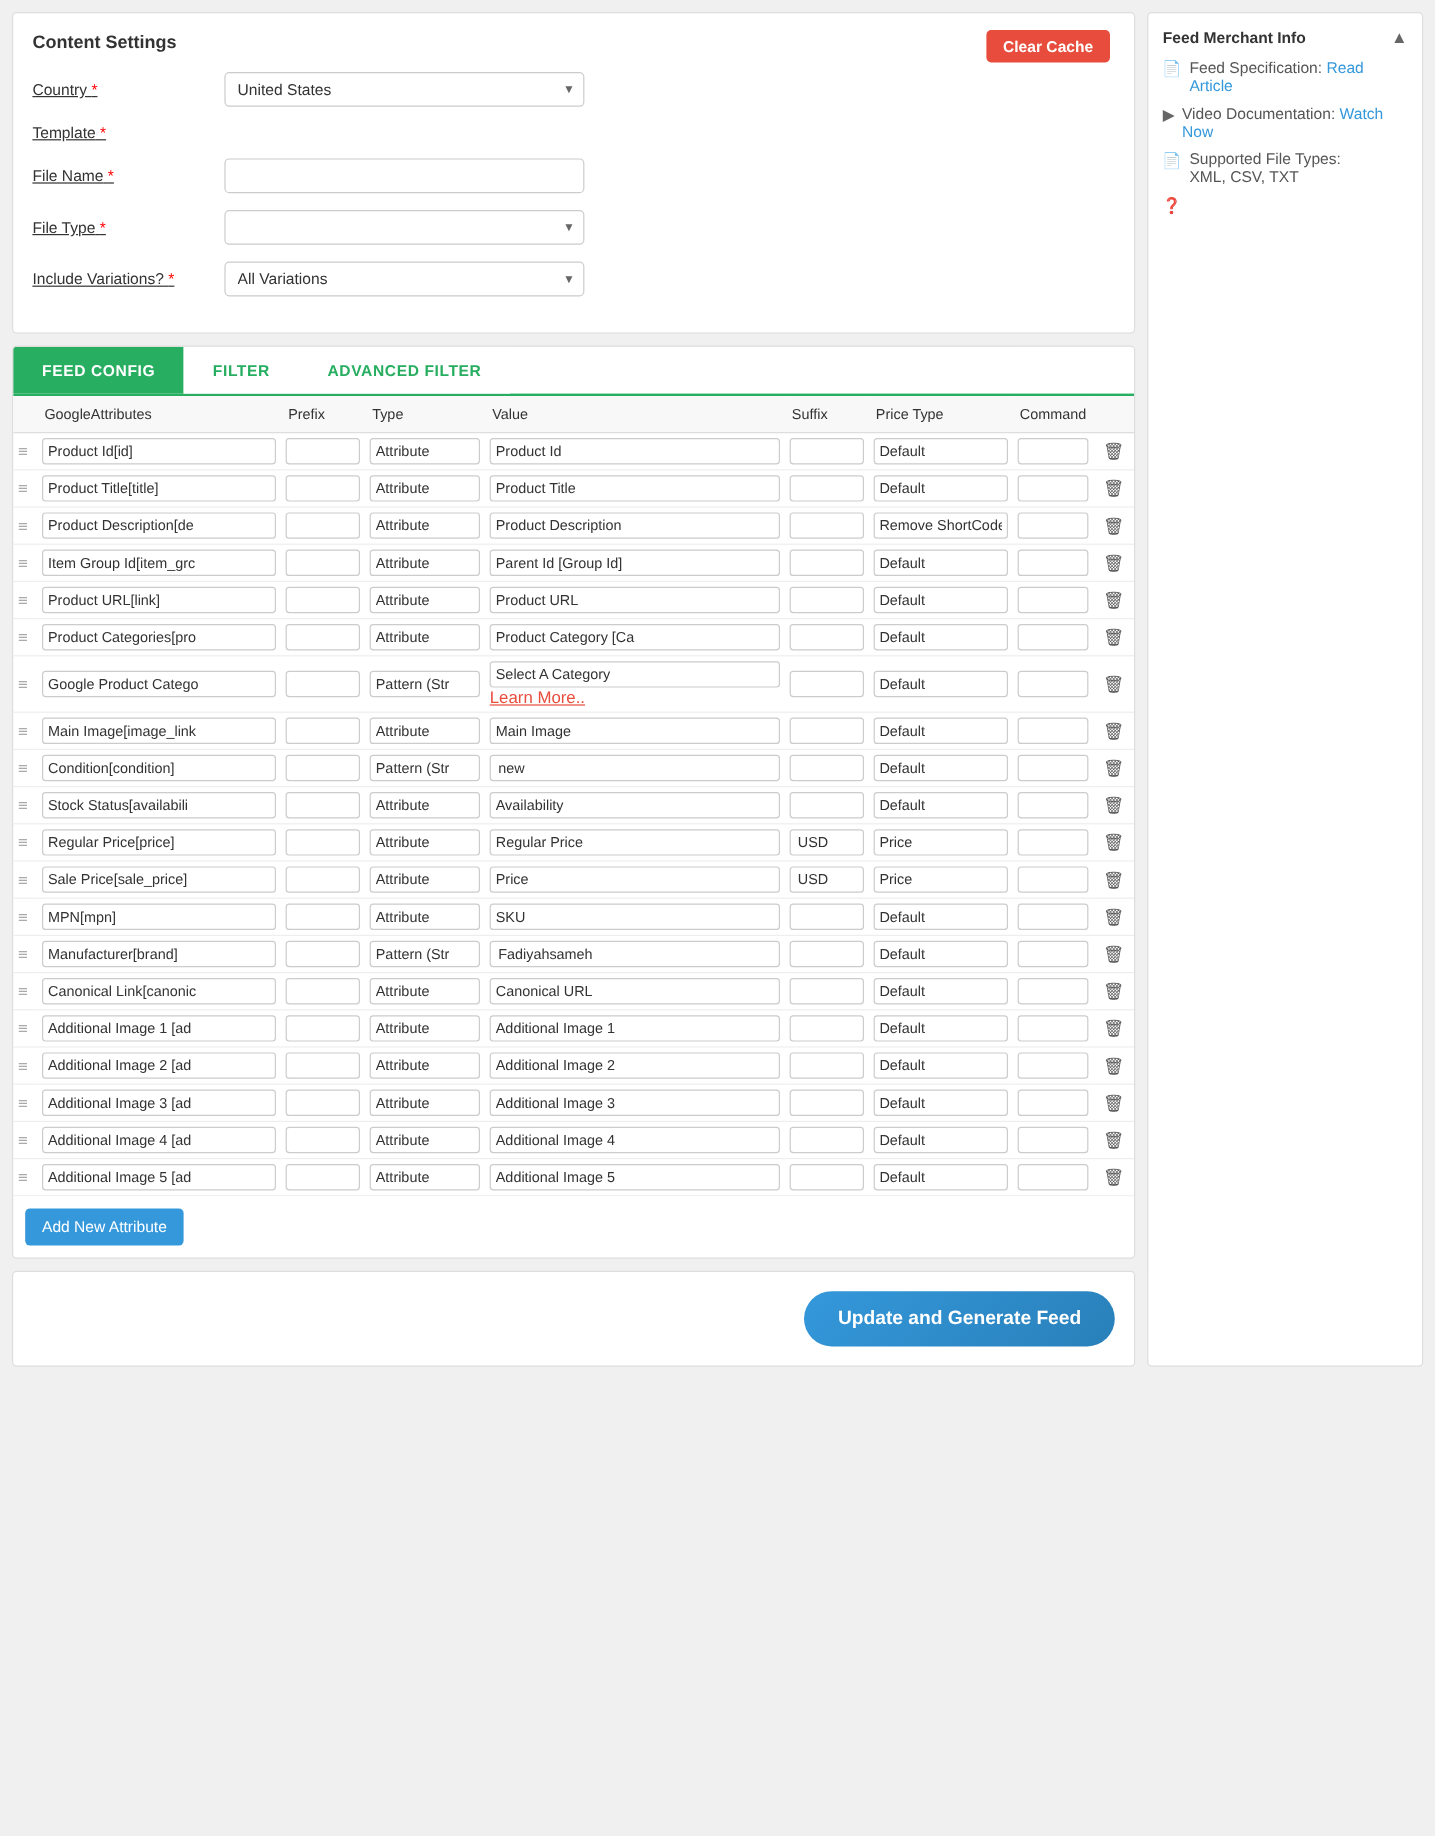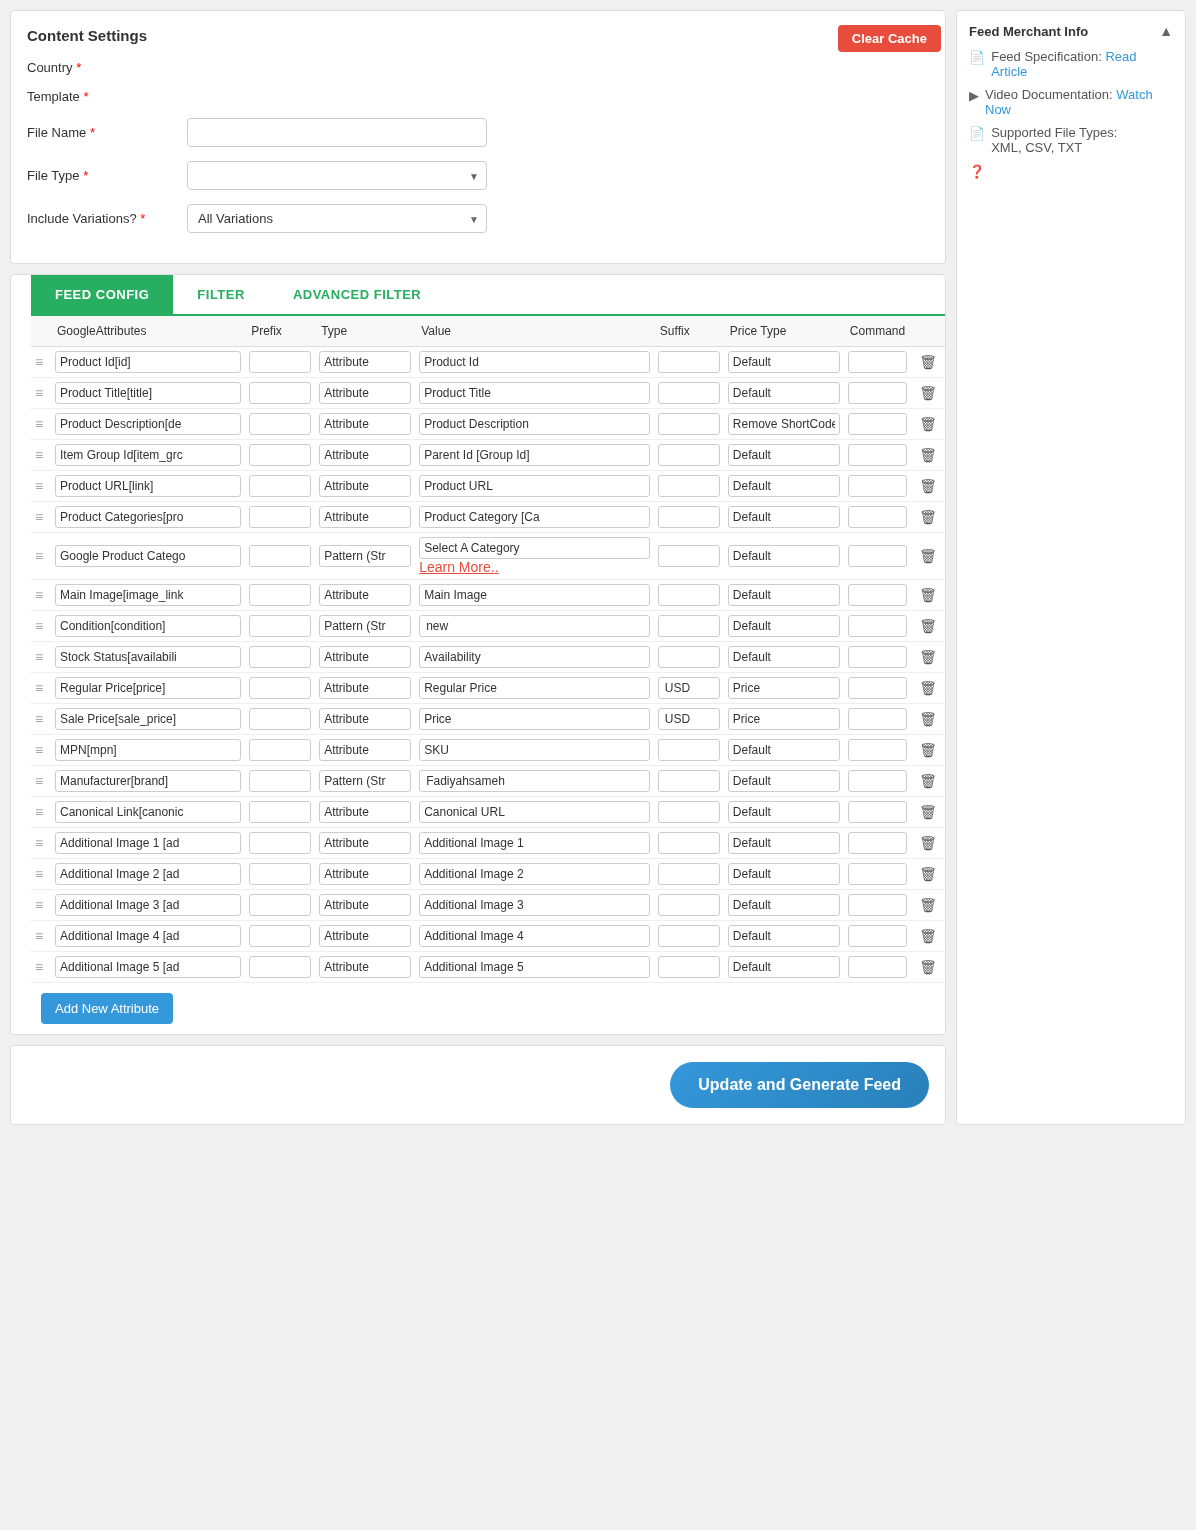--- a/index.html
+++ b/index.html
@@ -2,30 +2,30 @@
 <html><head>
   <meta charset="utf-8">
   <style>
     * { box-sizing: border-box; margin: 0; padding: 0; font-family: Arial, sans-serif; font-size: 13px; }
     body { background: #f0f0f0; padding: 10px; }
     .main-wrapper { display: flex; gap: 10px; }
     .left-panel { flex: 1; }
     .right-panel { width: 230px; background: #fff; border: 1px solid #ddd; border-radius: 4px; padding: 12px; }
     .content-settings { background: #fff; border: 1px solid #ddd; border-radius: 4px; padding: 16px; margin-bottom: 10px; position: relative; }
     .content-settings h2 { font-size: 15px; font-weight: bold; color: #333; margin-bottom: 16px; }
-    .clear-cache-btn { position: absolute; top: 14px; right: 4px; background: #e74c3c; color: #fff; border: none; border-radius: 4px; padding: 6px 14px; font-size: 13px; cursor: pointer; font-weight: bold; }
+    .clear-cache-btn { position: absolute; top: 14px; right: 20px; background: #e74c3c; color: #fff; border: none; border-radius: 4px; padding: 6px 14px; font-size: 13px; cursor: pointer; font-weight: bold; }
     .form-row { display: flex; align-items: center; margin-bottom: 14px; }
-    .form-label { width: 160px; font-size: 13px; color: #333; }
+    .form-label { width: 160px; font-size: 13px; color: #333; text-decoration: underline; }
     .form-label .req { color: red; }
     .form-input { flex: 1; max-width: 300px; }
     .form-input input, .form-input select { width: 100%; border: 1px solid #ccc; border-radius: 4px; padding: 6px 10px; font-size: 13px; color: #333; background: #fff; appearance: none; }
     .select-wrapper { position: relative; display: inline-block; width: 100%; max-width: 300px; }
     .select-wrapper select { width: 100%; padding-right: 28px; }
     .select-wrapper::after { content: '▼'; position: absolute; right: 8px; top: 50%; transform: translateY(-50%); font-size: 10px; color: #666; pointer-events: none; }
-    .feed-config-section { background: #fff; border: 1px solid #ddd; border-radius: 4px; overflow: hidden; margin-bottom: 10px; padding-left: 20px; }
+    .feed-config-section { background: #fff; border: 1px solid #ddd; border-radius: 4px; overflow: hidden; margin-bottom: 10px; }
     .tabs { display: flex; border-bottom: 2px solid #27ae60; }
     .tab { padding: 12px 24px; cursor: pointer; font-weight: bold; font-size: 13px; text-transform: uppercase; letter-spacing: 0.5px; }
     .tab.active { background: #27ae60; color: #fff; }
     .tab.inactive { background: #fff; color: #27ae60; }
     .table-container { overflow-x: auto; }
     table { width: 100%; border-collapse: collapse; }
     th { background: #f8f8f8; border-bottom: 1px solid #ddd; padding: 8px 6px; text-align: left; font-weight: normal; color: #333; font-size: 12px; white-space: nowrap; }
     td { border-bottom: 1px solid #eee; padding: 4px 4px; vertical-align: middle; }
     td input, td select { border: 1px solid #ccc; border-radius: 3px; padding: 4px 6px; font-size: 12px; color: #333; background: #fff; }
     .col-google { min-width: 120px; }
@@ -59,20 +59,25 @@
 
     <div class="content-settings">
       <h2>Content Settings</h2>
       <button class="clear-cache-btn">Clear Cache</button>
 
       <div class="form-row">
         <div class="form-label">
           <span>Country</span>
           <span class="req"> *</span>
         </div>
+        <div class="select-wrapper form-input">
+          <select>
+            <option>United States</option>
+          </select>
+        </div>
       </div>
 
       <div class="form-row">
         <div class="form-label">
           <span>Template</span>
           <span class="req"> *</span>
         </div>
       </div>
 
       <div class="form-row">

